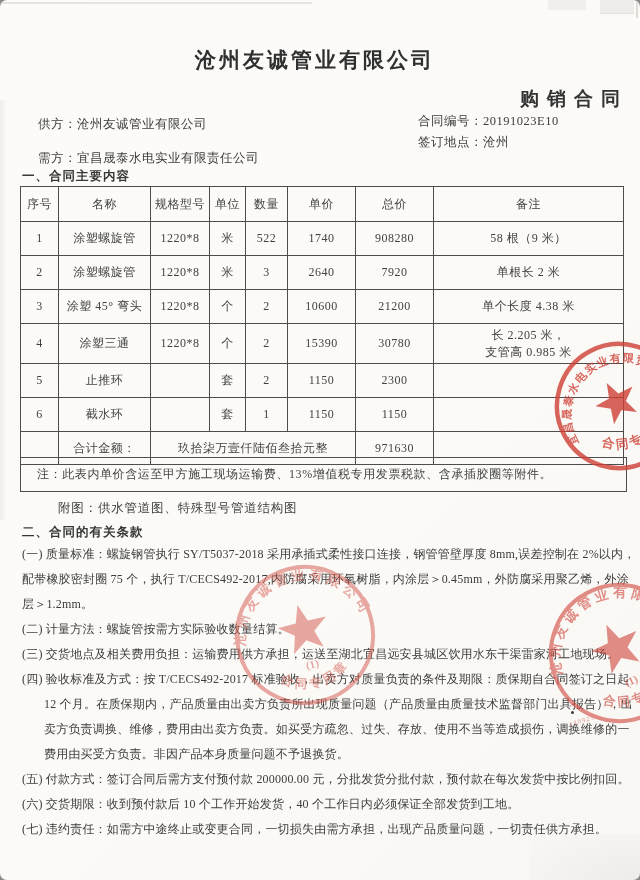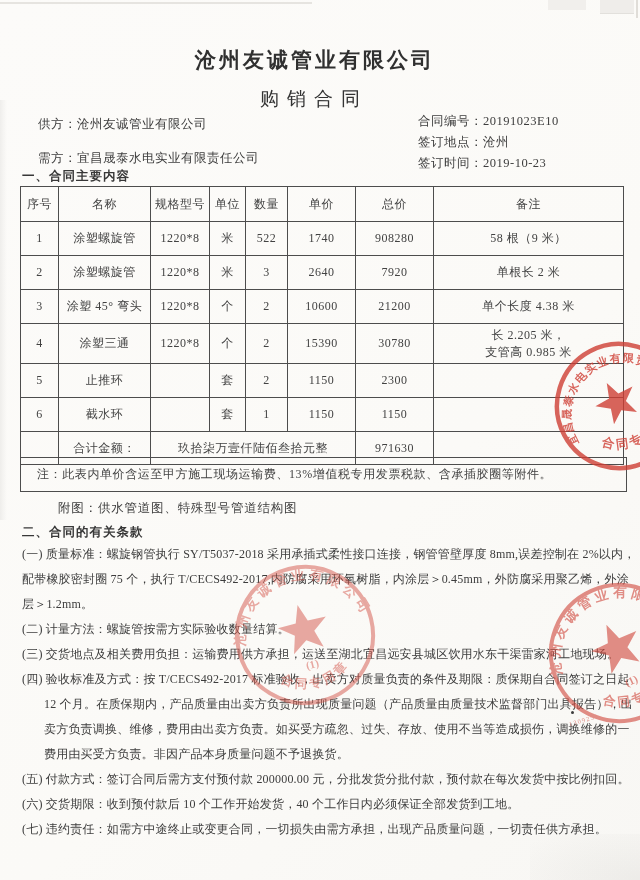--- a/index.html
+++ b/index.html
@@ -4,38 +4,39 @@
 <style>
   html,body{margin:0;padding:0;}
   body{
     font-family:"Liberation Serif","DejaVu Serif",serif;
     background:#8a8a8a;
   }
   #page{
     position:relative;width:640px;height:880px;overflow:hidden;
     background:linear-gradient(135deg,#fcfbf9 0%,#fbfaf7 60%,#f8f7f4 100%);
     color:#3f3f3f;
+    border-radius:7px;
   }
   
   .artifact{position:absolute;}
   .a-topline{top:2px;left:0;width:312px;height:2px;background:#e6e4e0;}
   .a-tr1{top:0;left:548px;width:38px;height:10px;background:#f1efec;}
   .a-tr2{top:0;left:600px;width:34px;height:13px;background:#efedea;border-bottom:1px solid #e2e0dc;}
   .a-trline{top:0;left:636px;width:2px;height:18px;background:#e0ddd8;}
   .a-speck{top:711px;left:571px;width:3px;height:3px;background:#3c3c3c;border-radius:50%;}
   .a-leftshade{top:100px;left:0;width:7px;height:420px;background:linear-gradient(90deg,rgba(0,0,0,0.05),rgba(0,0,0,0));}
   .a-corner{right:0;bottom:0;width:110px;height:46px;background:radial-gradient(ellipse at bottom right,rgba(60,55,45,0.06),rgba(0,0,0,0));}
 
   .title{
     position:absolute;top:46px;left:0;width:630px;text-align:center;
     font-size:21px;letter-spacing:3px;font-weight:600;color:#303030;
   }
   .doc-title{
-    position:absolute;top:86px;left:0;width:628px;text-align:center;
-    font-size:19px;letter-spacing:8px;font-weight:400;color:#333;
+    position:absolute;top:86px;left:0;width:628px;text-align:right;
+    font-size:19px;letter-spacing:8px;font-weight:700;color:#333;
   }
   .hline{position:absolute;font-size:12.5px;letter-spacing:0.5px;color:#3d3d3d;}
   .supplier{top:116px;left:38px;}
   .buyer{top:150px;left:38px;}
   .rinfo{position:absolute;top:111px;left:418px;font-size:12.5px;line-height:21px;letter-spacing:0.5px;color:#3d3d3d;}
   .sec-heading{position:absolute;font-size:12.5px;font-weight:600;color:#383838;letter-spacing:1px;}
   .sec1{top:168px;left:22px;}
   .sec2{top:524px;left:22px;font-weight:600;}
 
   table.items{
@@ -88,21 +89,20 @@
   <div class="artifact a-leftshade"></div>
   <div class="artifact a-corner"></div>
 
   <div class="title">沧州友诚管业有限公司</div>
   <div class="doc-title">购销合同</div>
   <div class="hline supplier">供方：沧州友诚管业有限公司</div>
   <div class="hline buyer">需方：宜昌晟泰水电实业有限责任公司</div>
   <div class="rinfo">
     <div>合同编号：20191023E10</div>
     <div>签订地点：沧州</div>
-    <div>签订时间：2019-10-23</div>
   </div>
   <div class="sec-heading sec1">一、合同主要内容</div>
 
   <table class="items">
     <colgroup>
       <col style="width:38px">
         <col style="width:92px">
         <col style="width:59px">
         <col style="width:36px">
       <col style="width:42px">

